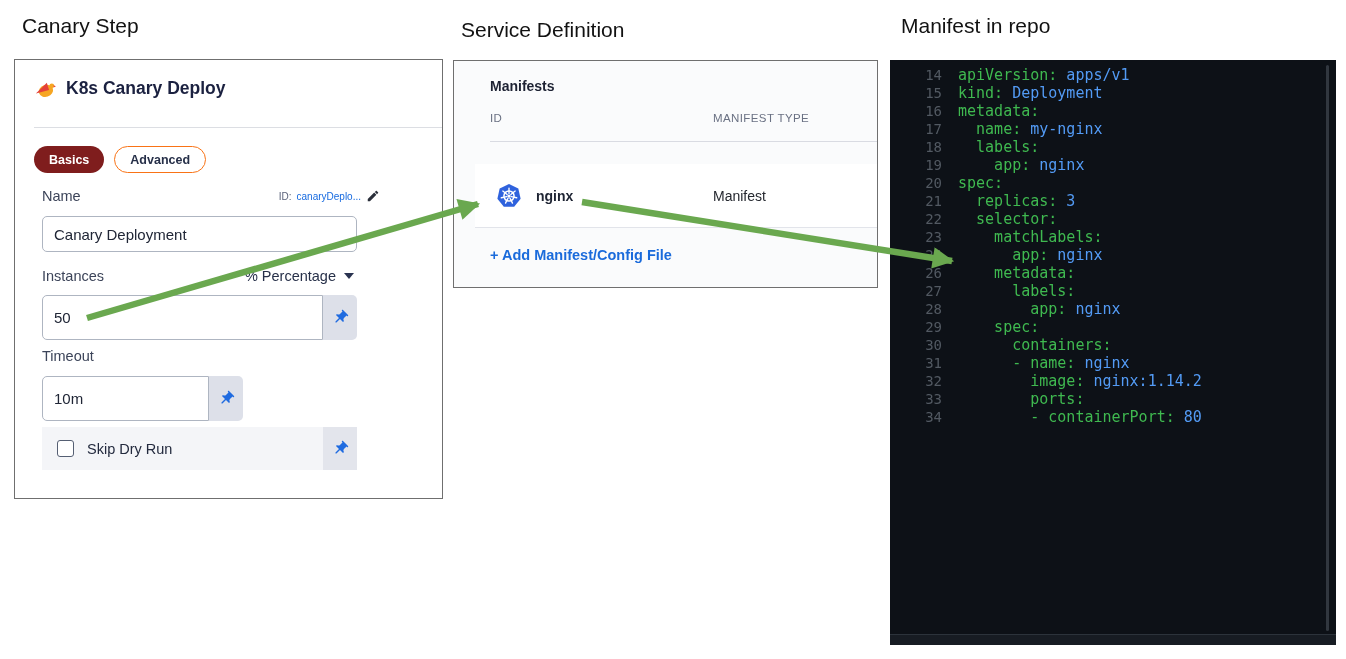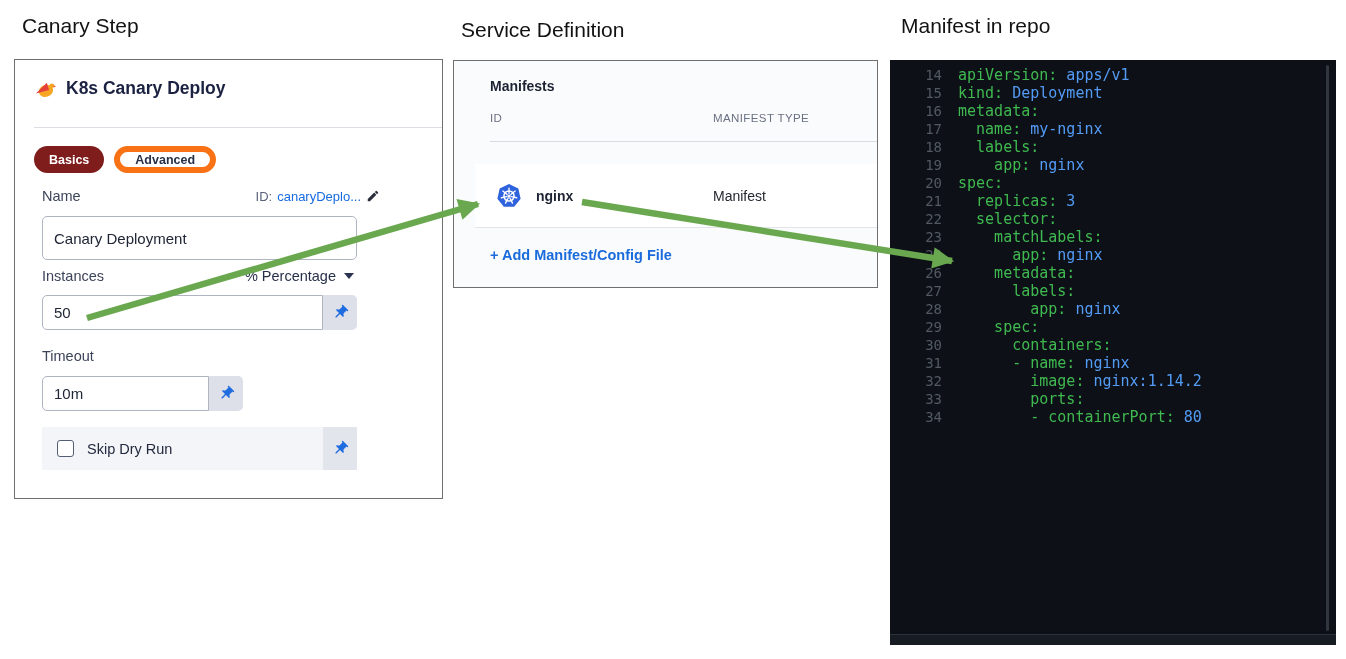--- a/index.html
+++ b/index.html
@@ -14,41 +14,41 @@
   #panel-canary .inner{position:relative;width:100%;height:100%;}
 
   .step-header{position:absolute;left:19px;top:18px;display:flex;align-items:center;gap:10px;}
   .step-title{font-size:17.5px;font-weight:bold;color:#1b2140;}
   .header-divider{position:absolute;left:19px;right:0;top:67px;height:1px;background:#dcdee3;}
 
   .pill-row{position:absolute;left:19px;top:86px;display:flex;gap:10px;}
   .pill{height:27px;display:inline-flex;align-items:center;padding:0 15px;border-radius:14px;
         font-size:12.5px;font-weight:bold;box-sizing:border-box;cursor:pointer;}
   .pill.active{background:#7f1d1d;color:#fff;}
-  .pill.inactive{background:#fff;color:#273049;border:6px solid #f97316;}
+  .pill.inactive{background:#fff;color:#273049;border:1px solid #f97316;}
 
   .form-label{font-size:14.5px;color:#3c4459;}
   .name-row{position:absolute;left:27px;right:62px;top:128px;display:flex;
             justify-content:space-between;align-items:center;}
-  .id-group{display:flex;align-items:center;gap:5px;font-size:13px;}
+  .id-group{display:flex;align-items:center;gap:5px;font-size:10px;}
   .id-label{color:#5a627a;}
   .id-link{color:#186be0;cursor:pointer;}
 
   .text-input{box-sizing:border-box;border:1px solid #aeb5c1;border-radius:5px;background:#fff;
               font-family:"Liberation Sans",sans-serif;font-size:15px;color:#202636;
               padding:0 11px;outline:none;}
-  #name-input{position:absolute;left:27px;top:156px;width:315px;height:44px;}
+  #name-input{position:absolute;left:27px;top:156px;width:315px;height:36px;}
 
   .instances-row{position:absolute;left:27px;right:88px;top:208px;display:flex;
                  justify-content:space-between;align-items:center;}
   .mode-select{display:flex;align-items:center;gap:8px;font-size:14.5px;color:#273049;cursor:pointer;}
   .caret-down{width:0;height:0;border-left:5.5px solid transparent;border-right:5.5px solid transparent;
               border-top:6.5px solid #2a3350;display:inline-block;}
 
-  .input-group{position:absolute;display:flex;height:35px;}
+  .input-group{position:absolute;display:flex;height:45px;}
   #instances-group{left:27px;top:235px;width:315px;}
   #timeout-group{left:27px;top:316px;width:201px;}
   .input-group input{flex:1;min-width:0;border-radius:5px 0 0 5px;height:100%;}
   .pin-box{width:34px;height:100%;background:#dde0e9;border-radius:0 5px 5px 0;
            display:flex;align-items:center;justify-content:center;cursor:pointer;flex:0 0 auto;}
 
   #timeout-label{position:absolute;left:27px;top:288px;}
 
   .skip-row{position:absolute;left:27px;top:367px;width:315px;height:43px;background:#f4f5f8;
             display:flex;align-items:center;}

